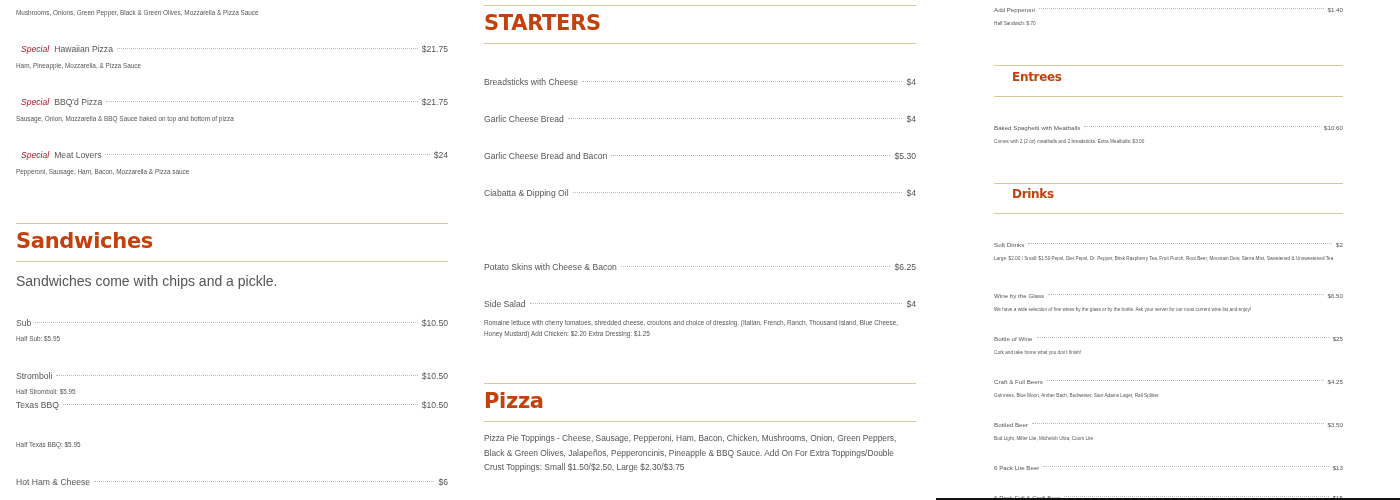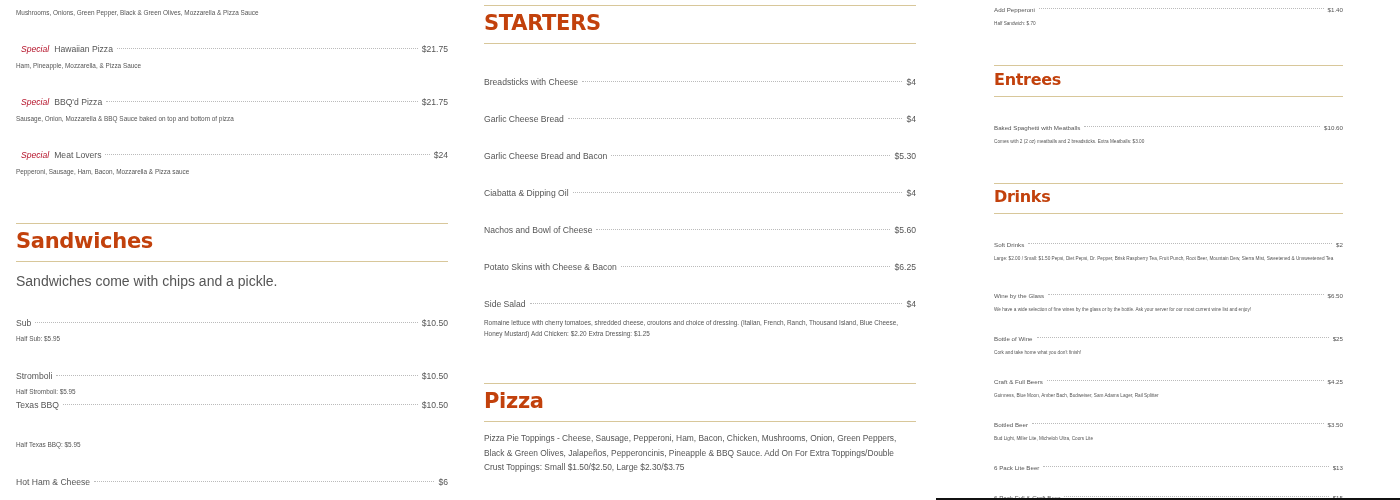--- a/index.html
+++ b/index.html
@@ -22,21 +22,21 @@
 
   .col1 .item-row, .col2 .item-row { font-size: 8.6px; }
   .col1 .desc { font-size: 6.4px; }
   .col2 .desc { font-size: 6.4px; line-height: 11px; }
   .col3 .item-row { font-size: 6.2px; }
   .col3 .desc { font-size: 4.7px; line-height: 8px; }
 
   .rule { position: absolute; left: 0; right: 0; height: 1px; background: #d8c79a; }
   .section-title { position: absolute; left: 0; color: #c2410c; font-weight: bold; font-family: "DejaVu Sans", sans-serif; letter-spacing: -0.3px; }
   .col1 .section-title, .col2 .section-title { font-size: 21px; }
-  .col3 .section-title { font-size: 16px; }
+  .col3 .section-title { font-size: 12px; margin-left: 18px; }
 
   .intro { font-size: 14px; color: #555; }
   .pizza-desc { font-size: 8.4px; line-height: 14.5px; color: #555; }
 
   .bottom-bar { position: absolute; left: 936px; top: 498px; width: 464px; height: 2px; background: #111; }
 </style>
 </head>
 <body>
 
 <div class="col col1">
@@ -116,25 +116,20 @@
   </div>
   <div class="abs item-row" style="top:151px;">
     <span class="item-name">Garlic Cheese Bread and Bacon</span>
     <span class="leader"></span>
     <span class="item-price">$5.30</span>
   </div>
   <div class="abs item-row" style="top:188px;">
     <span class="item-name">Ciabatta &amp; Dipping Oil</span>
     <span class="leader"></span>
     <span class="item-price">$4</span>
-  </div>
-  <div class="abs item-row" style="top:225px;">
-    <span class="item-name">Nachos and Bowl of Cheese</span>
-    <span class="leader"></span>
-    <span class="item-price">$5.60</span>
   </div>
   <div class="abs item-row" style="top:262px;">
     <span class="item-name">Potato Skins with Cheese &amp; Bacon</span>
     <span class="leader"></span>
     <span class="item-price">$6.25</span>
   </div>
   <div class="abs item-row" style="top:299px;">
     <span class="item-name">Side Salad</span>
     <span class="leader"></span>
     <span class="item-price">$4</span>

